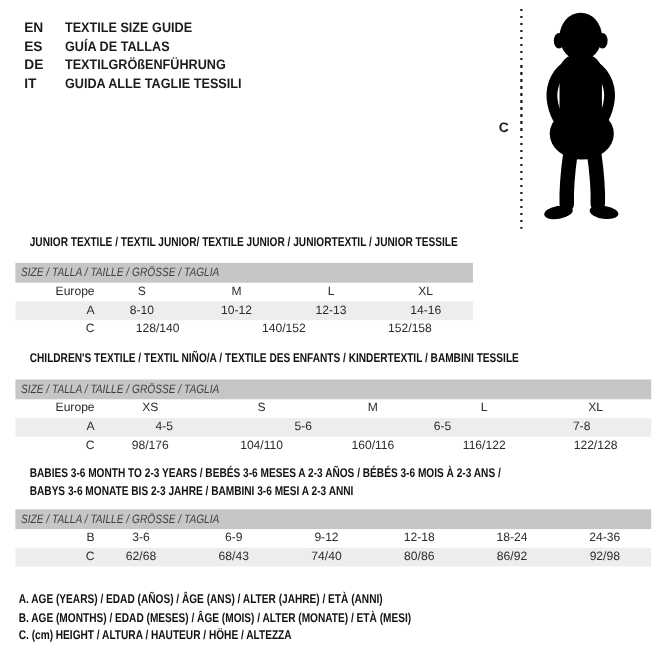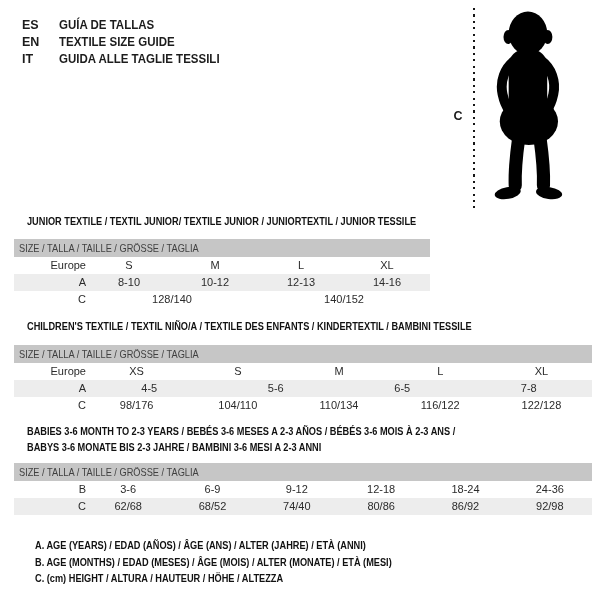--- a/index.html
+++ b/index.html
@@ -26,44 +26,48 @@
   .sec-title { position: absolute; left: 16px; font-weight: 700; font-size: 11.5px; line-height: 16px; color: #111; margin-left: 11px; }
   .sec-line { white-space: nowrap; transform: scaleX(0.8); transform-origin: 0 50%; }
   .t1-title { top: 213px; } .t2-title { top: 318px; } .t3-title { top: 423px; }
   
   .table { position: absolute; left: 14px; }
   .t1 { top: 239px; width: 416px; }
   .t2 { top: 345px; width: 578px; }
   .t3 { top: 463px; width: 578px; }
   .size-bar {
     height: 18px; background: var(--bar-bg, #c6c6c6); color: var(--bar-text, #3f3f3f);
-    font-size: 11px; line-height: 18px; padding-left: 5px;
+    font-size: 11px; line-height: 18px; padding-left: 5px; font-style: italic;
   }
   .bar-text { display: inline-block; white-space: nowrap; transform: scaleX(0.84); transform-origin: 0 50%; }
   .trow { display: flex; height: 17px; line-height: 17px; font-size: 11px; color: #2b2b2b; }
   .trow.shaded { background: var(--alt-bg, #ededed); }
   .cell-label { flex: 0 0 72px; padding-left: 5px; text-align: right; }
   .cell { flex: 1; text-align: center; }
   
-  .footnotes { position: absolute; left: 35px; top: 537px; font-weight: 700; font-size: 11.5px; line-height: 16.5px; color: #111; }
+  .footnotes { position: absolute; left: 17px; top: 537px; font-weight: 700; font-size: 11.5px; line-height: 16.5px; color: #111; }
   .footnote { white-space: nowrap; transform: scaleX(0.8); transform-origin: 0 50%; }
 </style>
 </head>
 <body>
 
 <div class="sheet" style="--bar-bg: #c6c6c6; --bar-text: #3f3f3f; --alt-bg: #ededed; --ink: #1c1c1c;">
 
   <div class="langs">
       <div class="lang-row">
+        <span class="lang-code">EN</span>
+        <span class="lang-title">TEXTILE SIZE GUIDE</span>
+      </div>
+      <div class="lang-row">
         <span class="lang-code">ES</span>
         <span class="lang-title">GUÍA DE TALLAS</span>
       </div>
       <div class="lang-row">
-        <span class="lang-code">EN</span>
-        <span class="lang-title">TEXTILE SIZE GUIDE</span>
+        <span class="lang-code">DE</span>
+        <span class="lang-title">TEXTILGRÖßENFÜHRUNG</span>
       </div>
       <div class="lang-row">
         <span class="lang-code">IT</span>
         <span class="lang-title">GUIDA ALLE TAGLIE TESSILI</span>
       </div>
     </div>
 
   <div class="measure-line"></div>
   <div class="measure-label">C</div>
 
@@ -100,20 +104,21 @@
         <div class="cell-label">A</div>
         <div class="cell">8-10</div>
         <div class="cell">10-12</div>
         <div class="cell">12-13</div>
         <div class="cell">14-16</div>
       </div>
       <div class="trow">
         <div class="cell-label">C</div>
         <div class="cell">128/140</div>
         <div class="cell">140/152</div>
+        <div class="cell">152/158</div>
       </div>
     </div>
 
   <div class="sec-title t2-title">
       <div class="sec-line">CHILDREN'S TEXTILE / TEXTIL NIÑO/A / TEXTILE DES ENFANTS / KINDERTEXTIL / BAMBINI TESSILE</div>
     </div>
   <div class="table t2">
       <div class="size-bar"><span class="bar-text">SIZE / TALLA / TAILLE / GRÖSSE / TAGLIA</span></div>
       <div class="trow">
         <div class="cell-label">Europe</div>
@@ -127,21 +132,21 @@
         <div class="cell-label">A</div>
         <div class="cell">4-5</div>
         <div class="cell">5-6</div>
         <div class="cell">6-5</div>
         <div class="cell">7-8</div>
       </div>
       <div class="trow">
         <div class="cell-label">C</div>
         <div class="cell">98/176</div>
         <div class="cell">104/110</div>
-        <div class="cell">110/134</div>
+        <div class="cell">160/116</div>
         <div class="cell">116/122</div>
         <div class="cell">122/128</div>
       </div>
     </div>
 
   <div class="sec-title t3-title">
       <div class="sec-line">BABIES 3-6 MONTH TO 2-3 YEARS / BEBÉS 3-6 MESES A 2-3 AÑOS / BÉBÉS 3-6 MOIS À 2-3 ANS /</div>
       <div class="sec-line">BABYS 3-6 MONATE BIS 2-3 JAHRE / BAMBINI 3-6 MESI A 2-3 ANNI</div>
     </div>
   <div class="table t3">
@@ -151,21 +156,21 @@
         <div class="cell">3-6</div>
         <div class="cell">6-9</div>
         <div class="cell">9-12</div>
         <div class="cell">12-18</div>
         <div class="cell">18-24</div>
         <div class="cell">24-36</div>
       </div>
       <div class="trow shaded">
         <div class="cell-label">C</div>
         <div class="cell">62/68</div>
-        <div class="cell">68/52</div>
+        <div class="cell">68/43</div>
         <div class="cell">74/40</div>
         <div class="cell">80/86</div>
         <div class="cell">86/92</div>
         <div class="cell">92/98</div>
       </div>
     </div>
 
   <div class="footnotes">
       <div class="footnote">A. AGE (YEARS) / EDAD (AÑOS) / ÂGE (ANS) / ALTER (JAHRE) / ETÀ (ANNI)</div>
       <div class="footnote">B. AGE (MONTHS) / EDAD (MESES) / ÂGE (MOIS) / ALTER (MONATE) / ETÀ (MESI)</div>

